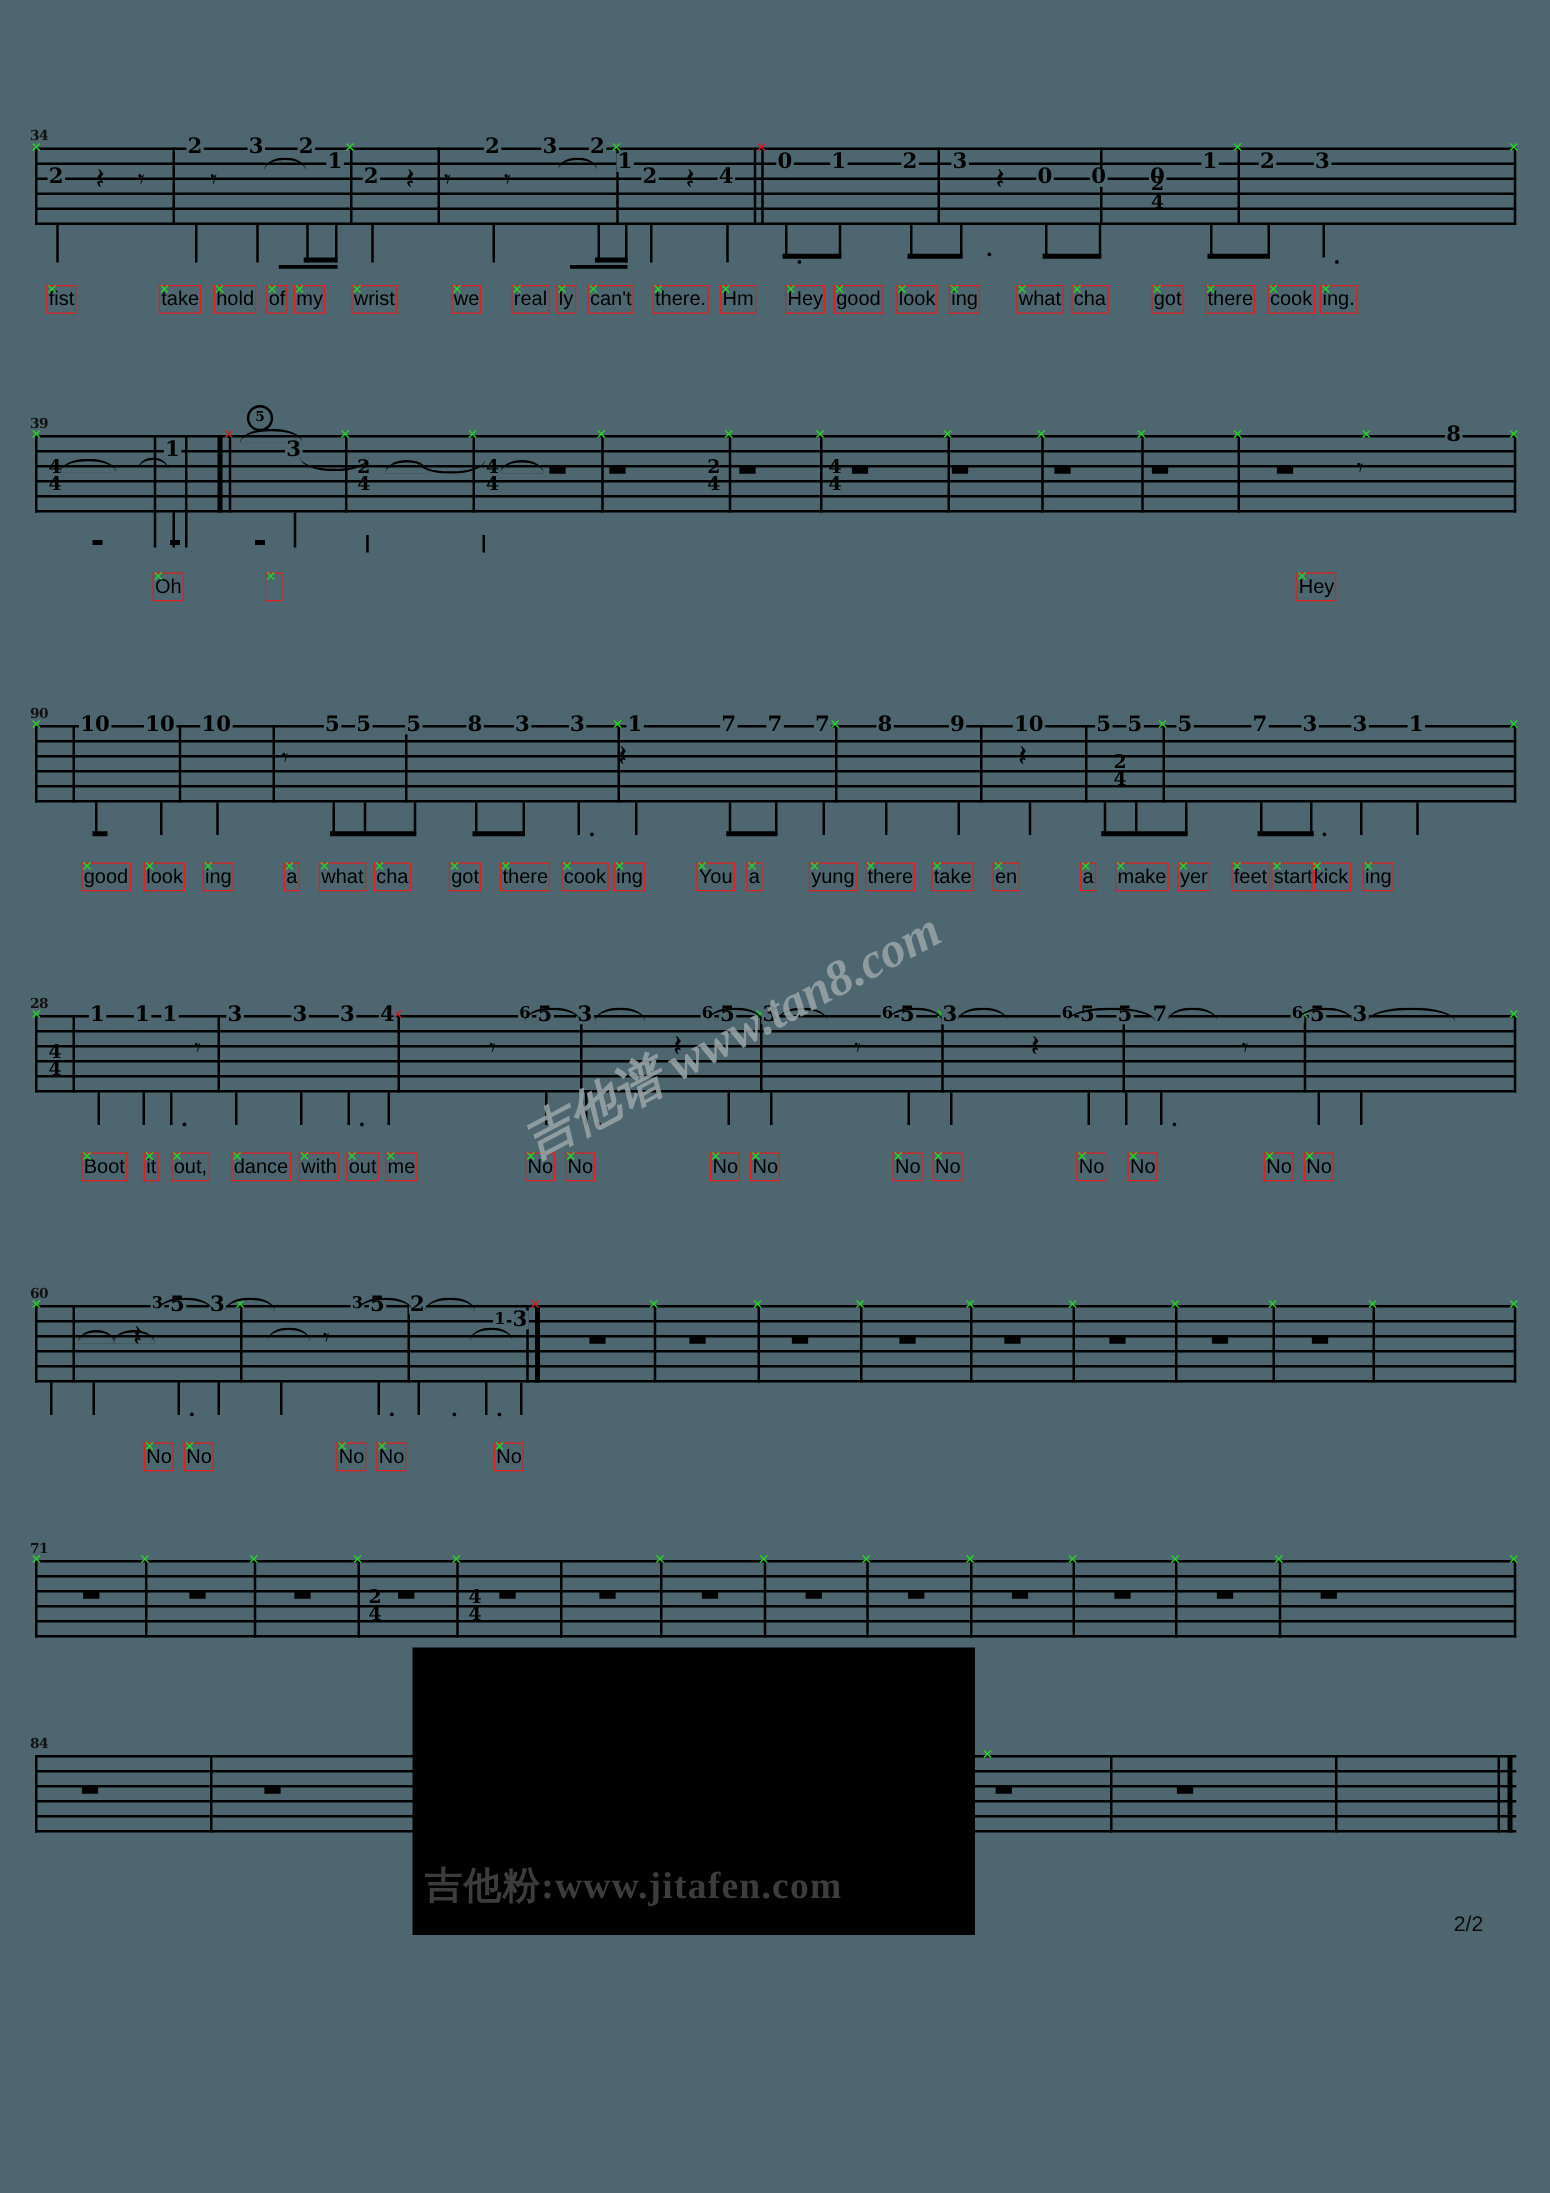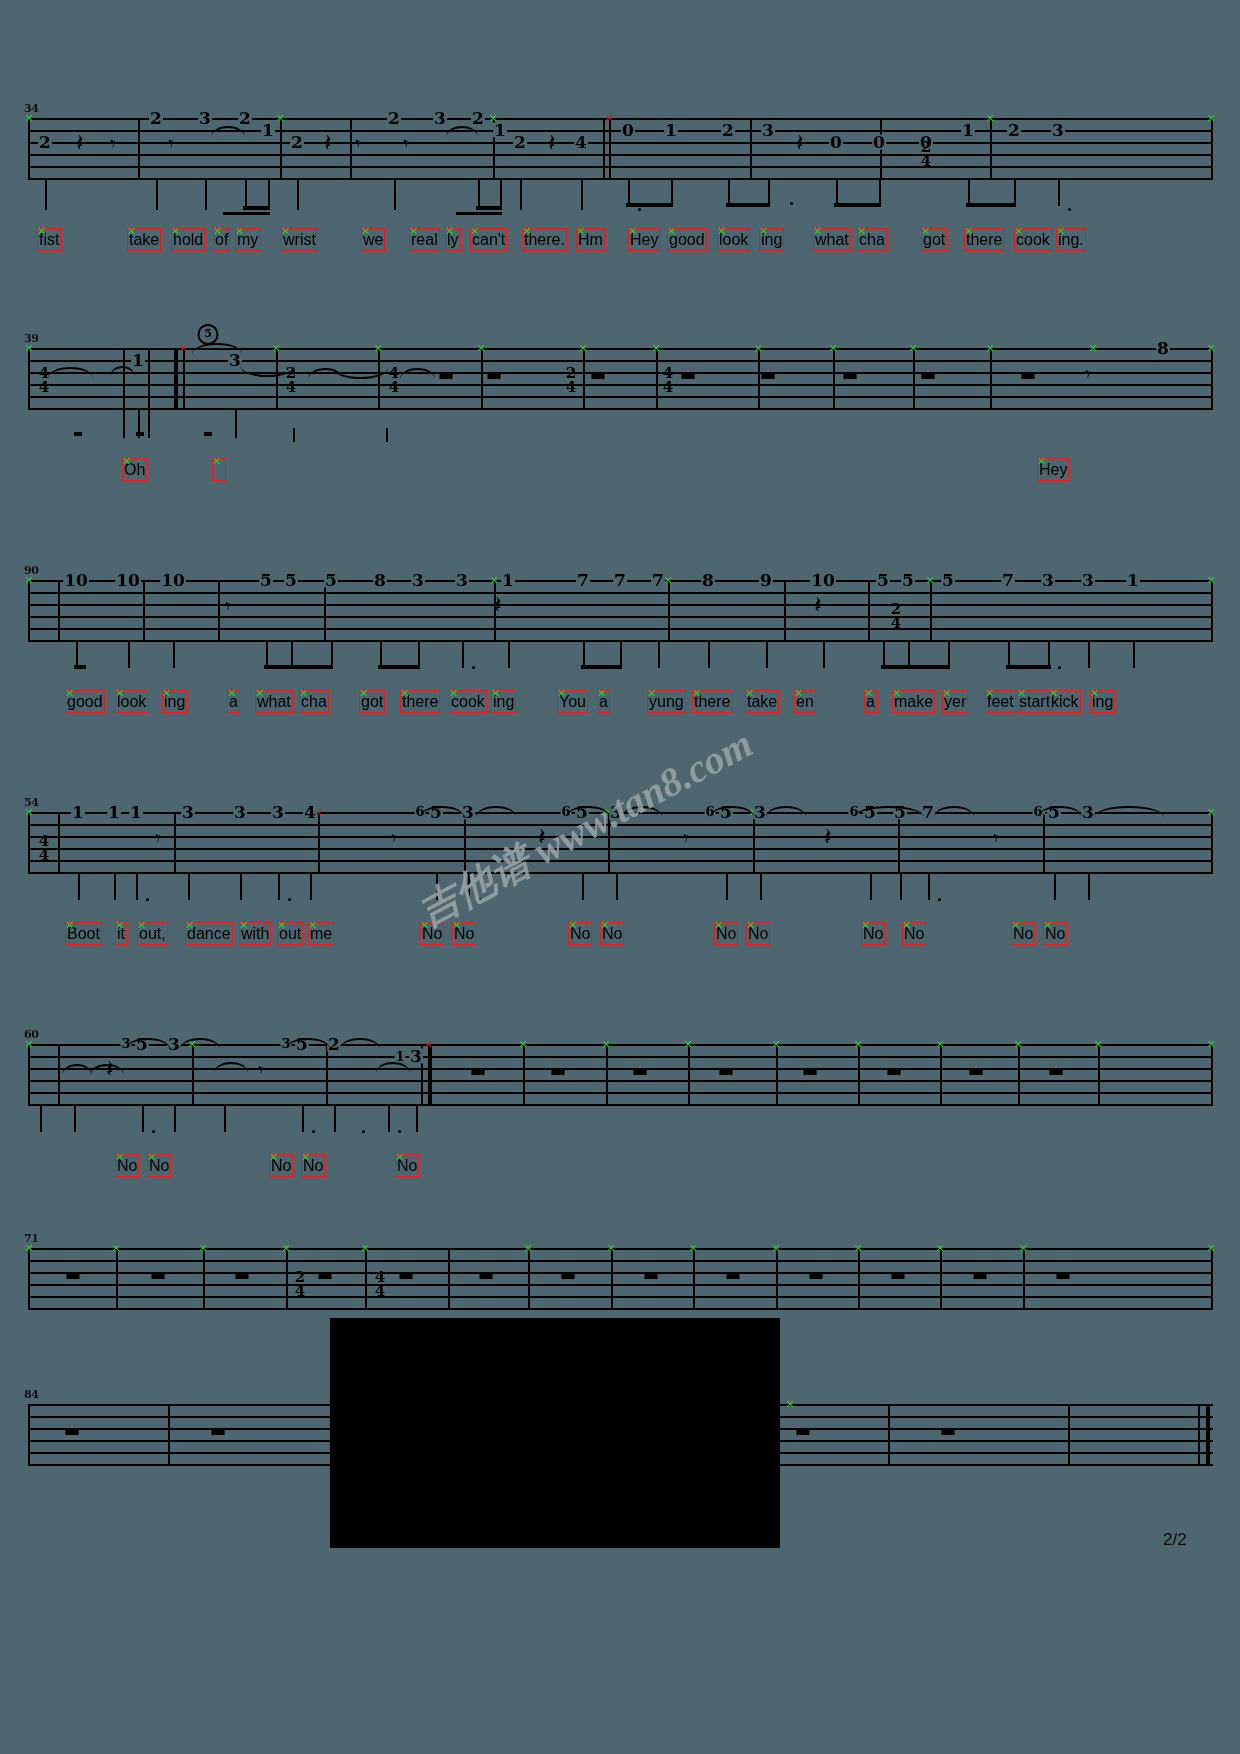--- a/index.html
+++ b/index.html
@@ -490,21 +490,21 @@
       <div class="lyric" style="left:865px;"><span class="lx">✕</span><span>make</span></div>
       <div class="lyric" style="left:915px;"><span class="lx">✕</span><span>yer</span></div>
       <div class="lyric" style="left:958px;"><span class="lx">✕</span><span>feet</span></div>
       <div class="lyric" style="left:990px;"><span class="lx">✕</span><span>start</span></div>
       <div class="lyric" style="left:1022px;"><span class="lx">✕</span><span>kick</span></div>
       <div class="lyric" style="left:1063px;"><span class="lx">✕</span><span>ing</span></div>
     </div>
   </div>
 
   <div class="system" style="top:812px;">
-    <div class="measnum" style="left:-4px;top:-16px;">54</div>
+    <div class="measnum" style="left:-4px;top:-16px;">28</div>
 
     <div class="staff">
       <div class="ln"></div>
       <div class="ln"></div>
       <div class="ln"></div>
       <div class="ln"></div>
       <div class="ln"></div>
       <div class="ln"></div>
 
       <div class="bar" style="left:0px;"></div>
@@ -808,16 +808,17 @@
       <div class="wholerest" style="left:190px;top:24px;"></div>
       <div class="wholerest" style="left:775px;top:24px;"></div>
       <div class="wholerest" style="left:920px;top:24px;"></div>
     </div>
   </div>
 
   <div class="wm-diag" style="left:400px;top:800px;">吉他谱 www.tan8.com</div>
 
   <div class="blackbox" style="left:330px;top:1318px;width:450px;height:230px;"></div>
 
+  <div class="wm-bottom" style="left:340px;top:1488px;">吉他粉:www.jitafen.com</div>
 
   <div class="pagenum" style="left:1163px;top:1530px;">2/2</div>
 
 </div>
 
 </body></html>

